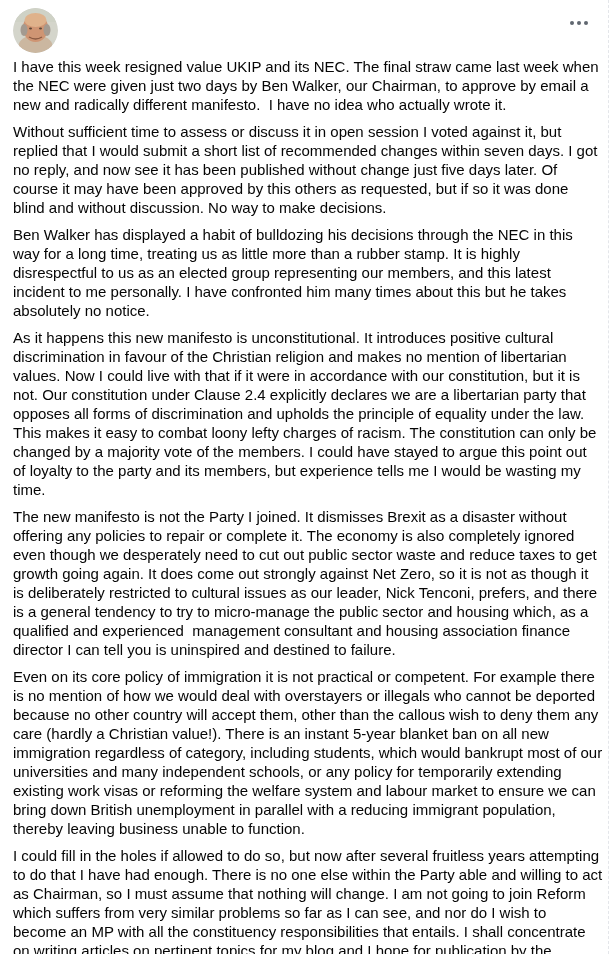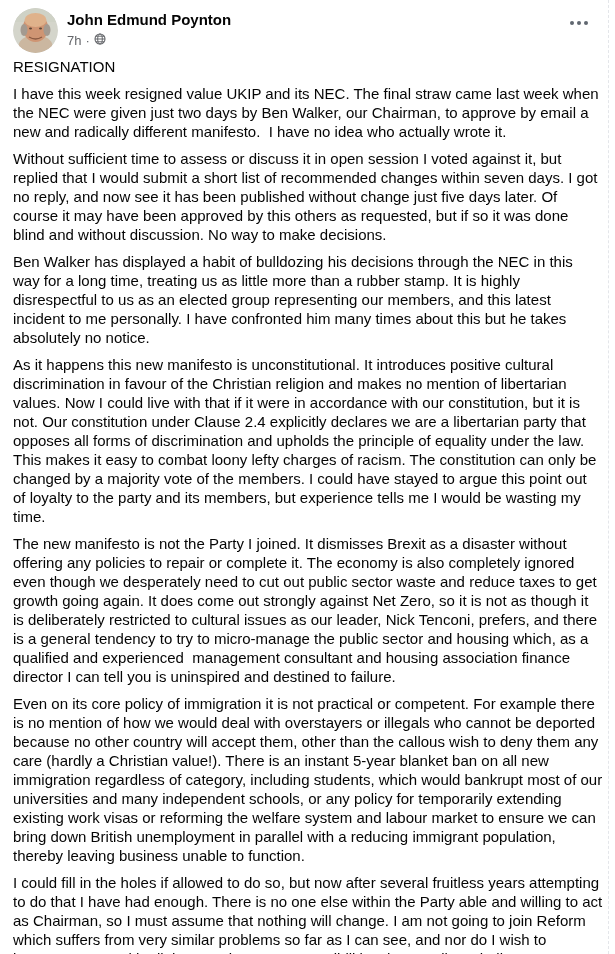--- a/index.html
+++ b/index.html
@@ -106,45 +106,28 @@
           <ellipse cx="22.5" cy="20" rx="12.5" ry="14" fill="#cf9573"></ellipse>
           <ellipse cx="22.5" cy="12" rx="11" ry="7" fill="#dfb28b"></ellipse>
           <ellipse cx="11" cy="22" rx="3.5" ry="6" fill="#a39a90"></ellipse>
           <ellipse cx="34" cy="22" rx="3.5" ry="6" fill="#a39a90"></ellipse>
           <ellipse cx="17.5" cy="20.5" rx="1.5" ry="1" fill="#5c4636"></ellipse>
           <ellipse cx="27.5" cy="20.5" rx="1.5" ry="1" fill="#5c4636"></ellipse>
           <path d="M16 29 Q22.5 33 29 29" stroke="#8a5a42" stroke-width="1.4" fill="none"></path>
         </g>
       </svg>
     </div>
-    <div class="header-text">
-      <div class="author-name">John Edmund Poynton</div>
-      <div class="meta-row">
-        <span class="timestamp">7h</span>
-        <span class="meta-sep">·</span>
-        <span class="globe">
-          <svg width="12" height="12" viewBox="0 0 12 12">
-            <circle cx="6" cy="6" r="5" fill="none" stroke="#65676b" stroke-width="1.1"></circle>
-            <ellipse cx="6" cy="6" rx="2.3" ry="5" fill="none" stroke="#65676b" stroke-width="1"></ellipse>
-            <line x1="1" y1="6" x2="11" y2="6" stroke="#65676b" stroke-width="1"></line>
-            <line x1="1.8" y1="3.2" x2="10.2" y2="3.2" stroke="#65676b" stroke-width="1"></line>
-            <line x1="1.8" y1="8.8" x2="10.2" y2="8.8" stroke="#65676b" stroke-width="1"></line>
-          </svg>
-        </span>
-      </div>
-    </div>
     <div class="more-btn">
       <span class="dot"></span>
       <span class="dot"></span>
       <span class="dot"></span>
     </div>
   </div>
 
   <div class="post-body">
-    <p>RESIGNATION</p>
     <p>I have this week resigned value UKIP and its NEC. The final straw came last week when the NEC were given just two days by Ben Walker, our Chairman, to approve by email a new and radically different manifesto.  I have no idea who actually wrote it.</p>
     <p>Without sufficient time to assess or discuss it in open session I voted against it, but replied that I would submit a short list of recommended changes within seven days. I got no reply, and now see it has been published without change just five days later. Of course it may have been approved by this others as requested, but if so it was done blind and without discussion. No way to make decisions.</p>
     <p>Ben Walker has displayed a habit of bulldozing his decisions through the NEC in this way for a long time, treating us as little more than a rubber stamp. It is highly disrespectful to us as an elected group representing our members, and this latest incident to me personally. I have confronted him many times about this but he takes absolutely no notice.</p>
     <p>As it happens this new manifesto is unconstitutional. It introduces positive cultural discrimination in favour of the Christian religion and makes no mention of libertarian values. Now I could live with that if it were in accordance with our constitution, but it is not. Our constitution under Clause 2.4 explicitly declares we are a libertarian party that opposes all forms of discrimination and upholds the principle of equality under the law. This makes it easy to combat loony lefty charges of racism. The constitution can only be changed by a majority vote of the members. I could have stayed to argue this point out of loyalty to the party and its members, but experience tells me I would be wasting my time.</p>
     <p>The new manifesto is not the Party I joined. It dismisses Brexit as a disaster without offering any policies to repair or complete it. The economy is also completely ignored even though we desperately need to cut out public sector waste and reduce taxes to get growth going again. It does come out strongly against Net Zero, so it is not as though it is deliberately restricted to cultural issues as our leader, Nick Tenconi, prefers, and there is a general tendency to try to micro-manage the public sector and housing which, as a qualified and experienced  management consultant and housing association finance director I can tell you is uninspired and destined to failure.</p>
     <p>Even on its core policy of immigration it is not practical or competent. For example there is no mention of how we would deal with overstayers or illegals who cannot be deported because no other country will accept them, other than the callous wish to deny them any care (hardly a Christian value!). There is an instant 5-year blanket ban on all new immigration regardless of category, including students, which would bankrupt most of our universities and many independent schools, or any policy for temporarily extending existing work visas or reforming the welfare system and labour market to ensure we can bring down British unemployment in parallel with a reducing immigrant population, thereby leaving business unable to function.</p>
     <p>I could fill in the holes if allowed to do so, but now after several fruitless years attempting to do that I have had enough. There is no one else within the Party able and willing to act as Chairman, so I must assume that nothing will change. I am not going to join Reform which suffers from very similar problems so far as I can see, and nor do I wish to become an MP with all the constituency responsibilities that entails. I shall concentrate on writing articles on pertinent topics for my blog and I hope for publication by the Bruges Group. And I shall go on tweeting remorselessly!</p>
 
   </div>
 </div>

